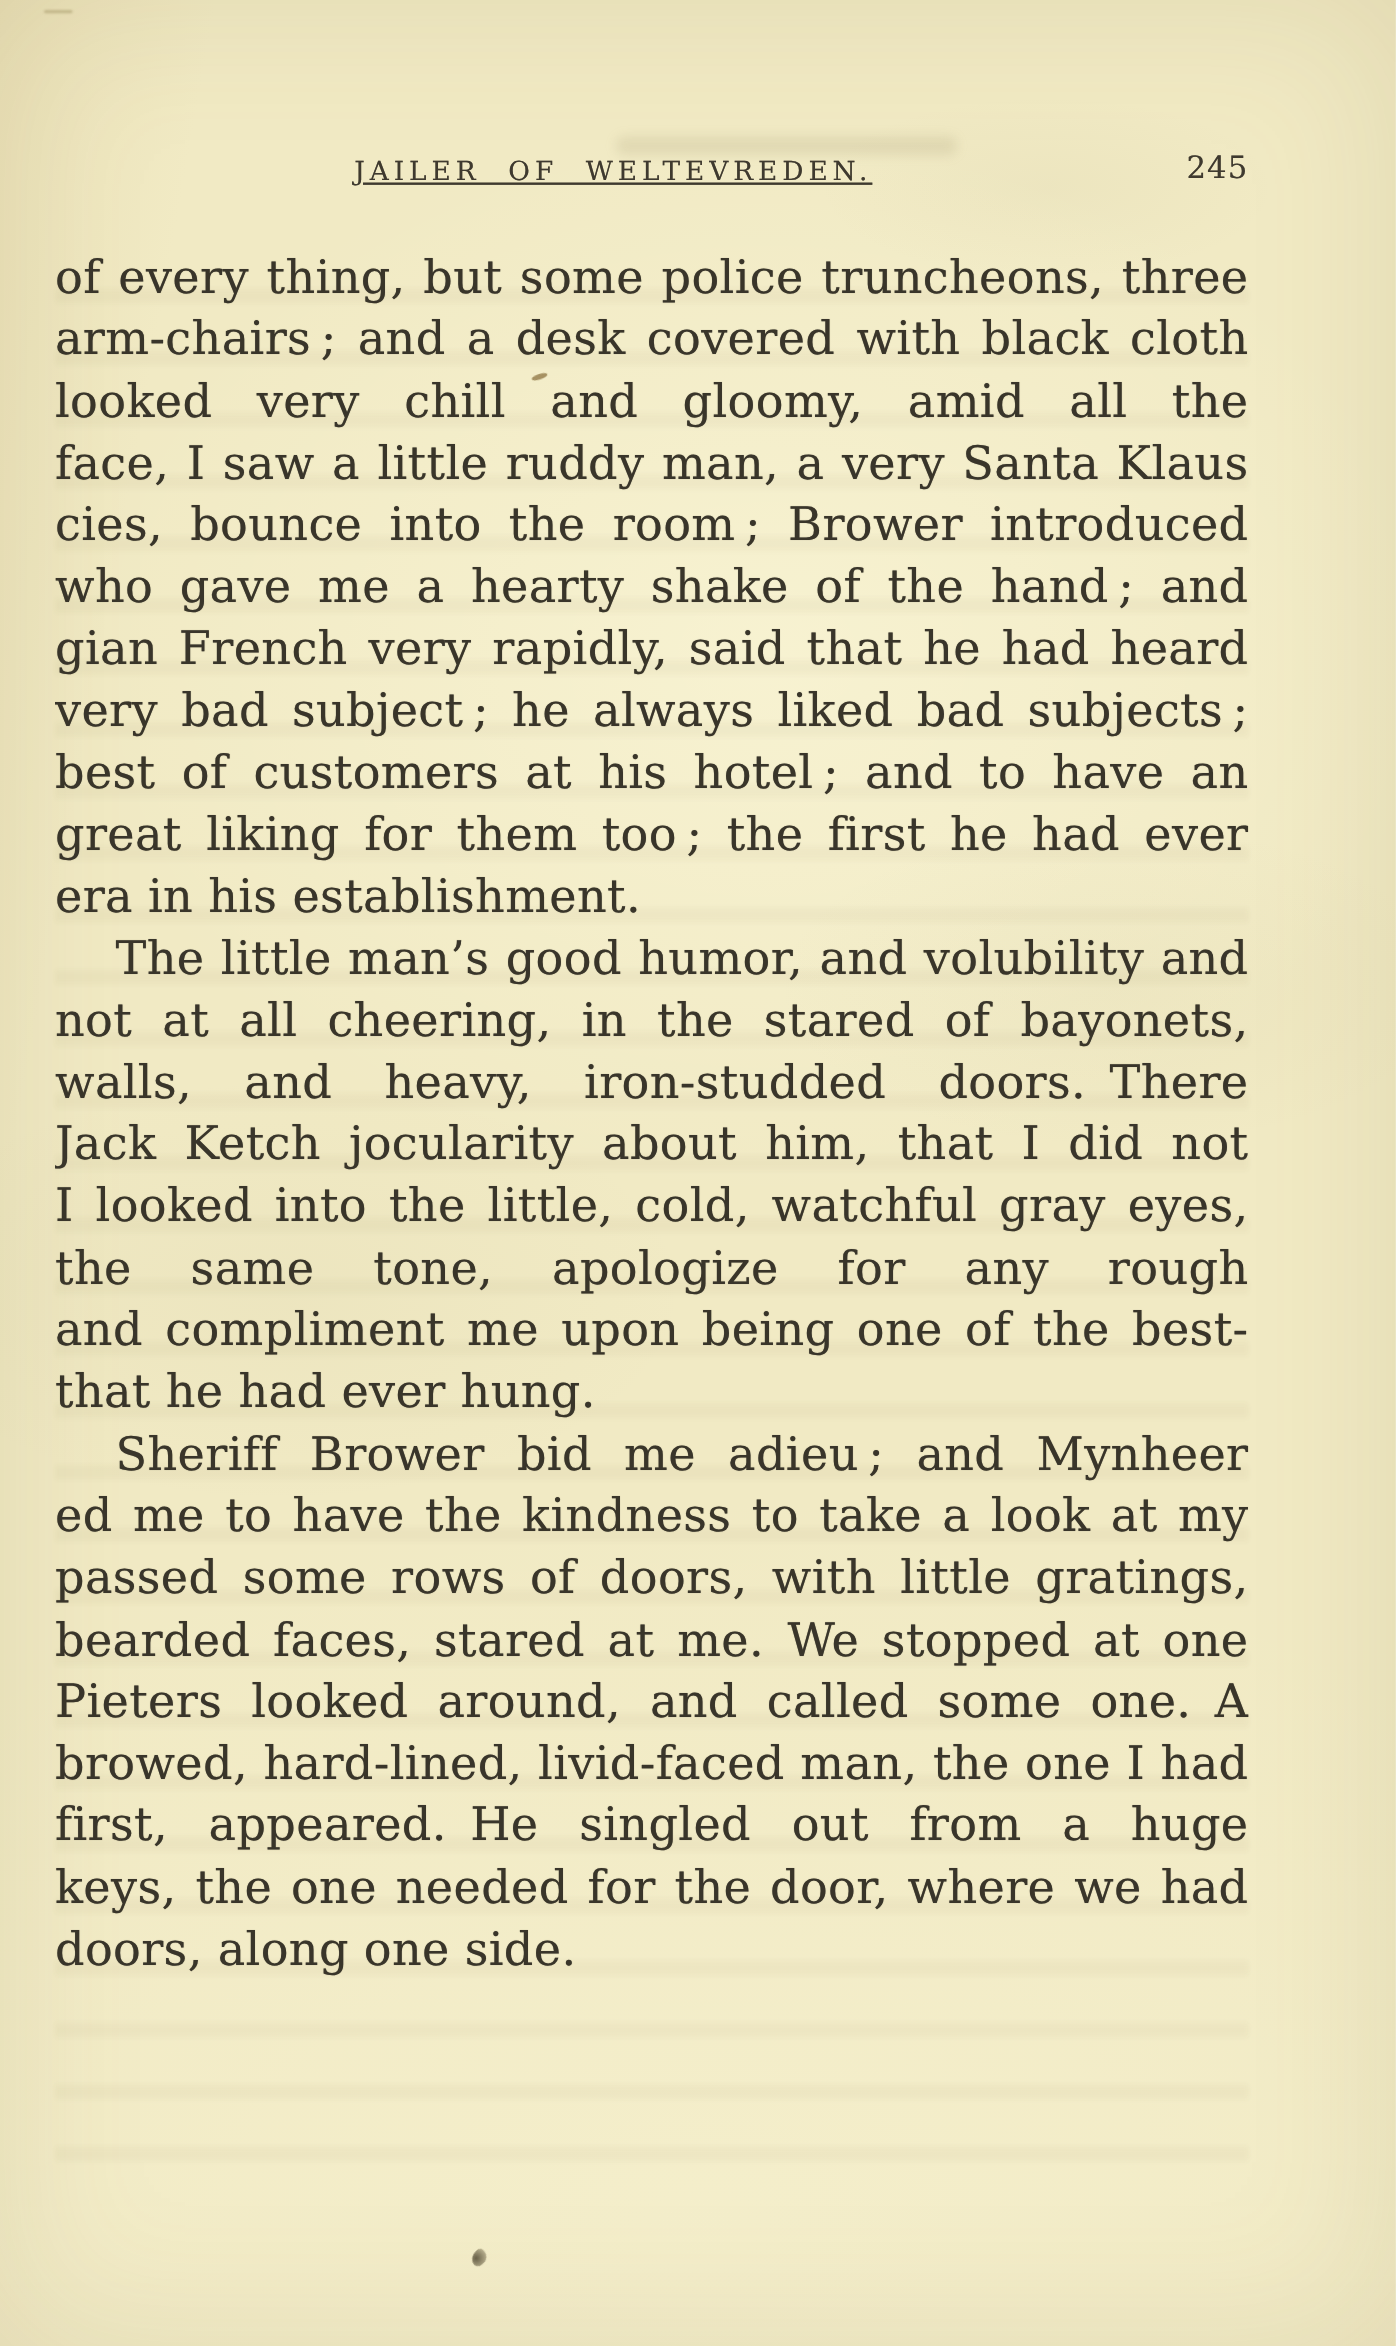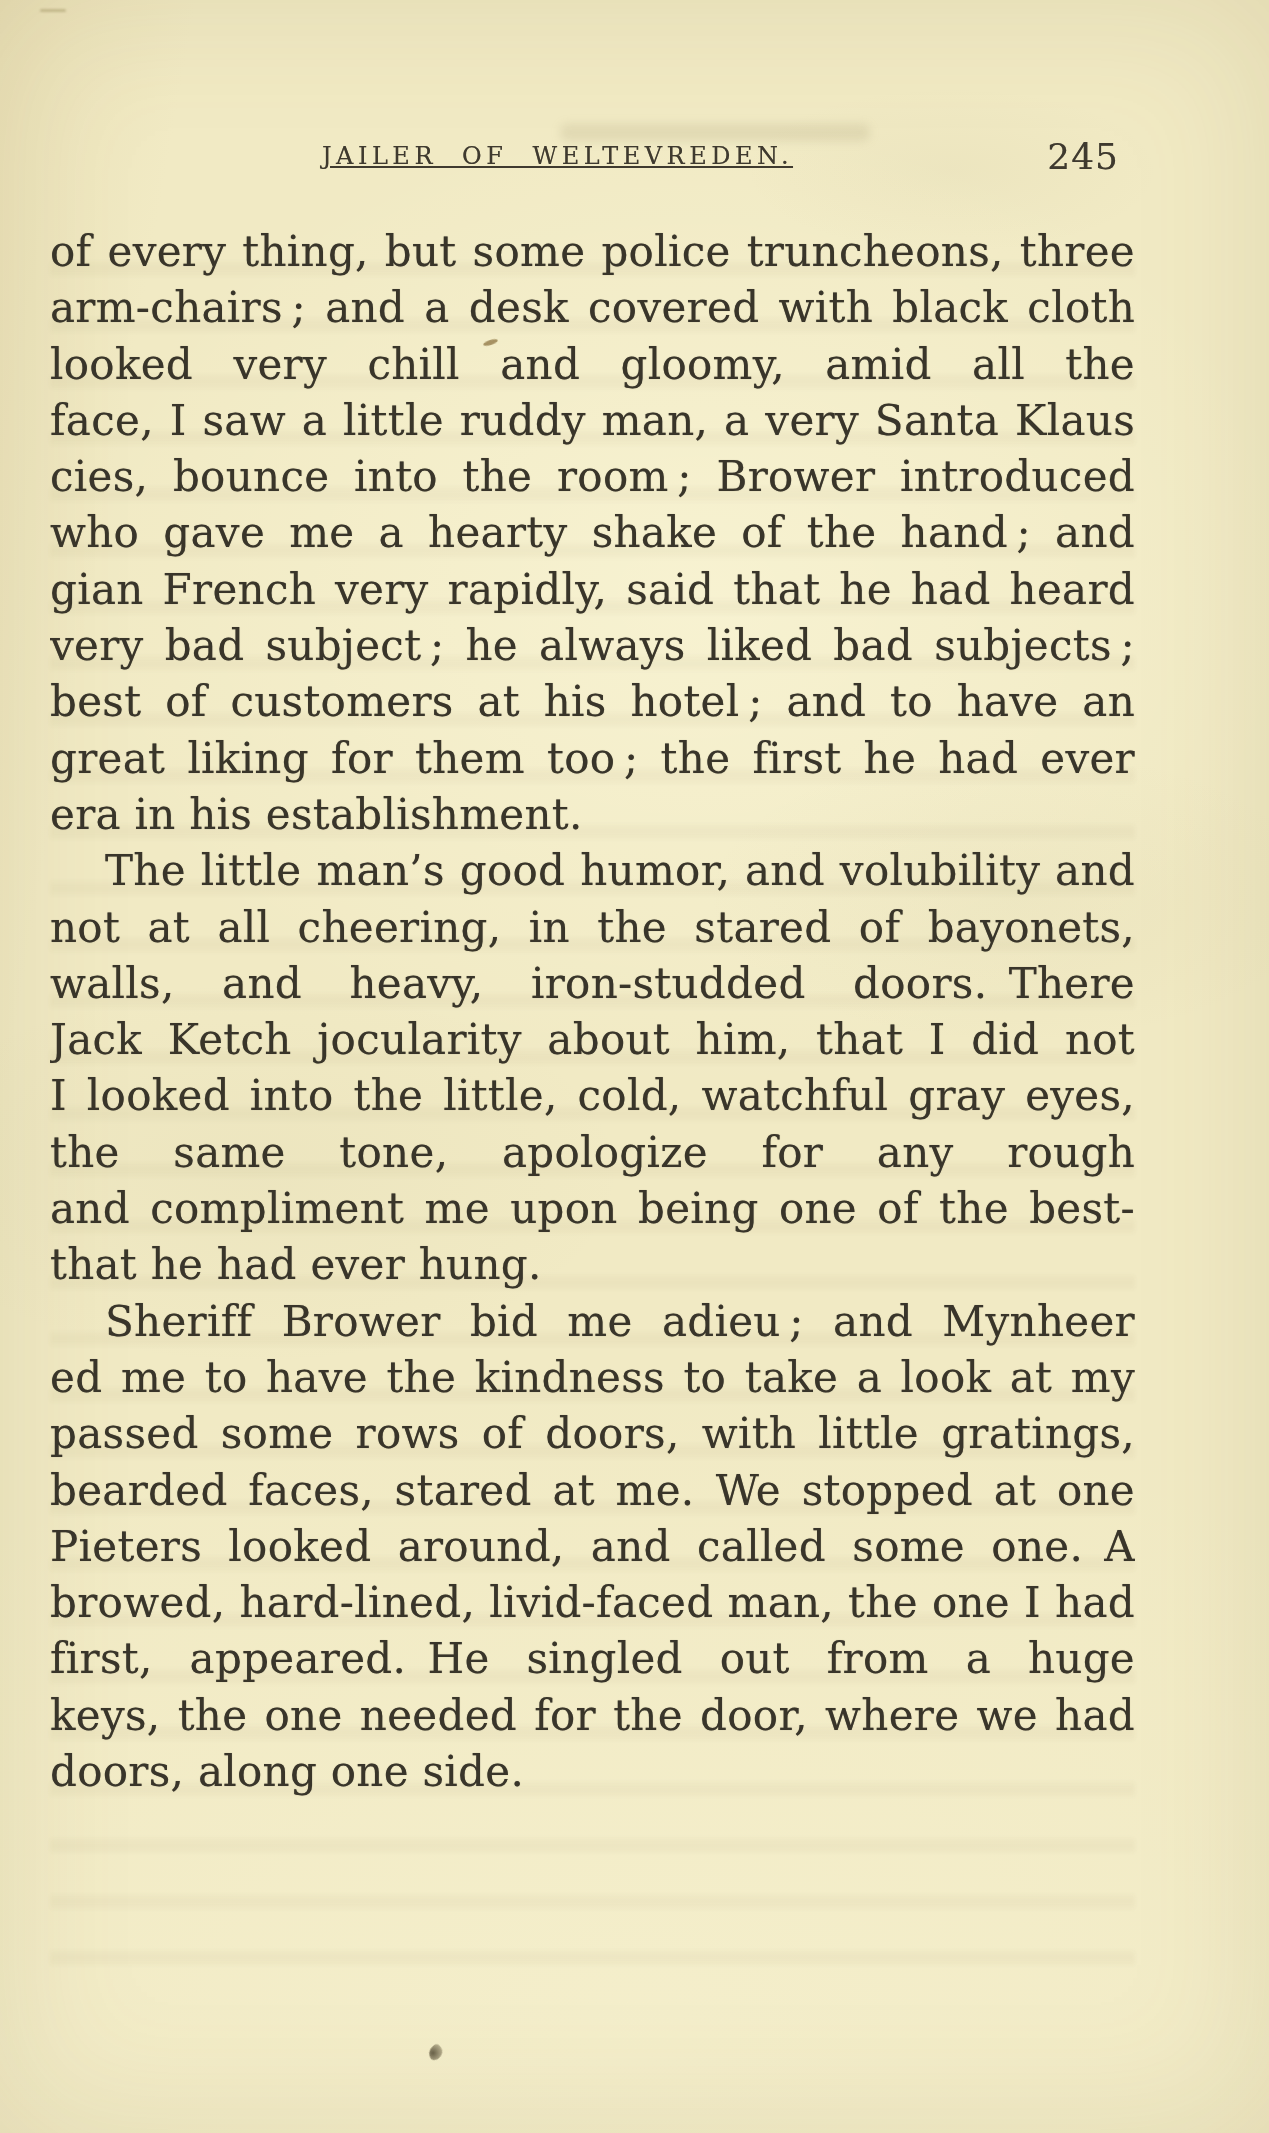--- a/index.html
+++ b/index.html
@@ -30,22 +30,22 @@
   }
   .head-title {
     position: absolute; left: 0; top: 6px; width: 100%;
     text-align: center; transform: translateX(-35px);
     font-size: 24px; letter-spacing: 4.5px; word-spacing: 13px;
     color: var(--header-ink, #3f3a2f);
     text-shadow: 0 0 0.6px rgba(55,50,38,0.55);
     text-decoration: underline;
   }
   .page-number {
-    position: absolute; right: 16px; top: 0;
-    font-size: 36px; letter-spacing: 1px;
+    position: absolute; right: 0; top: 0;
+    font-size: 28px; letter-spacing: 1px;
     color: var(--header-ink, #3f3a2f);
     text-shadow: 0 0 0.6px rgba(55,50,38,0.5);
   }
   .body-text {
     position: absolute; top: 224px; left: 50px; width: 1085px;
     font-size: 42px; line-height: 56.3px; letter-spacing: 0.3px;
     color: var(--ink, #39352a);
     text-shadow: 0 0 0.7px rgba(50,45,34,0.55);
   }
   .paragraph { margin: 0; }

